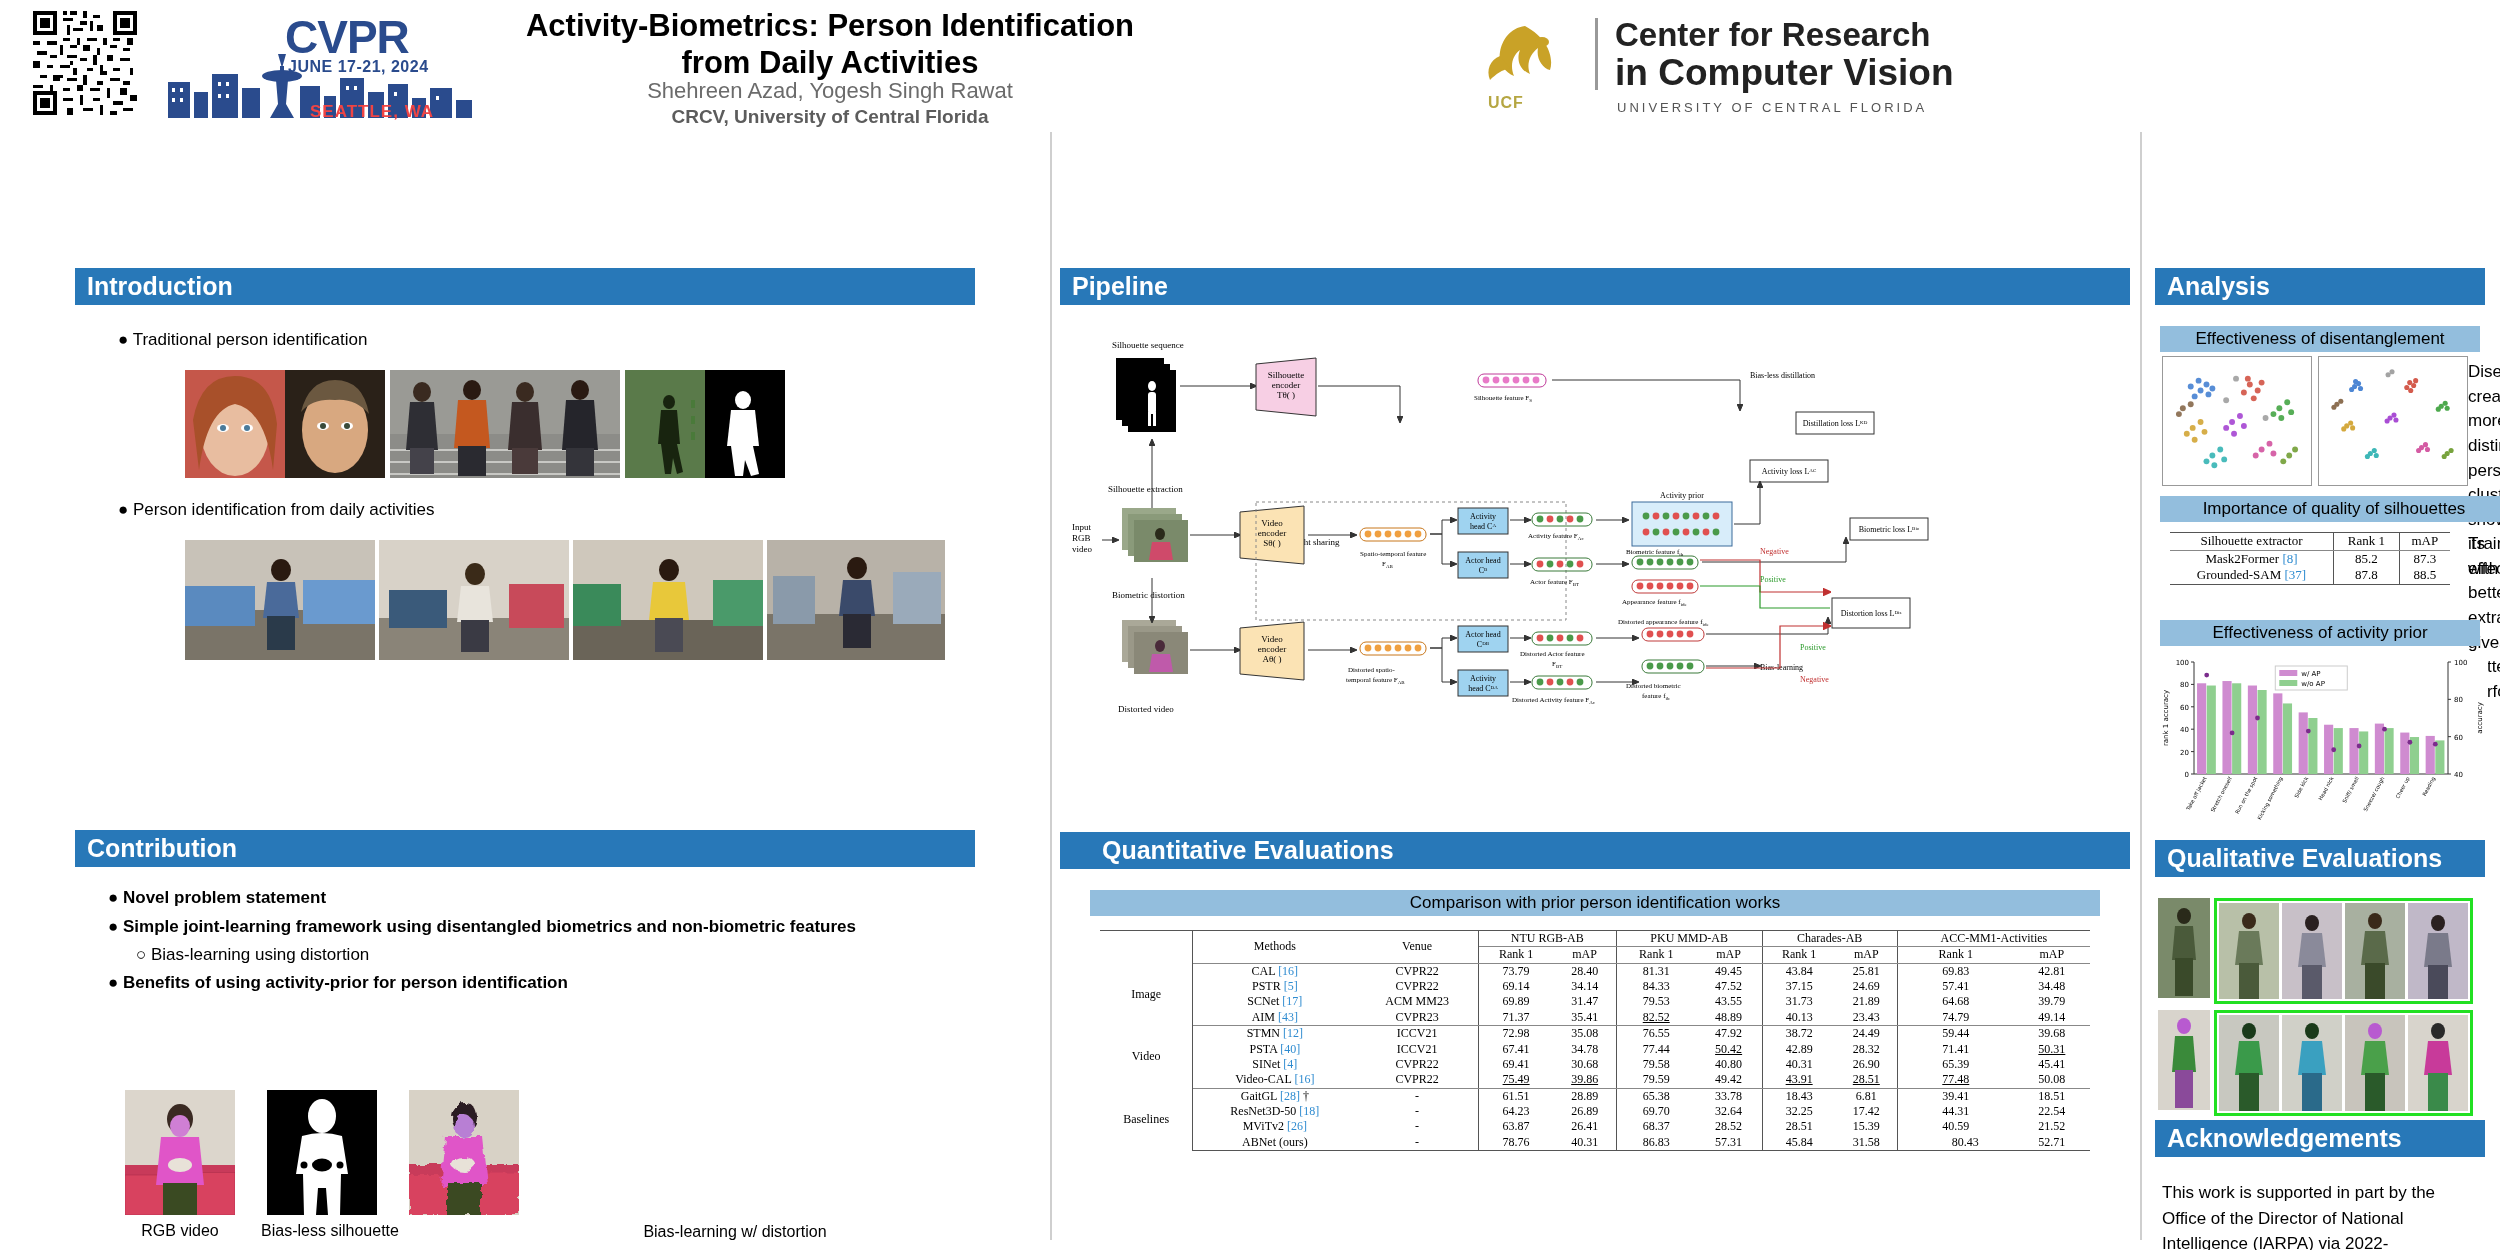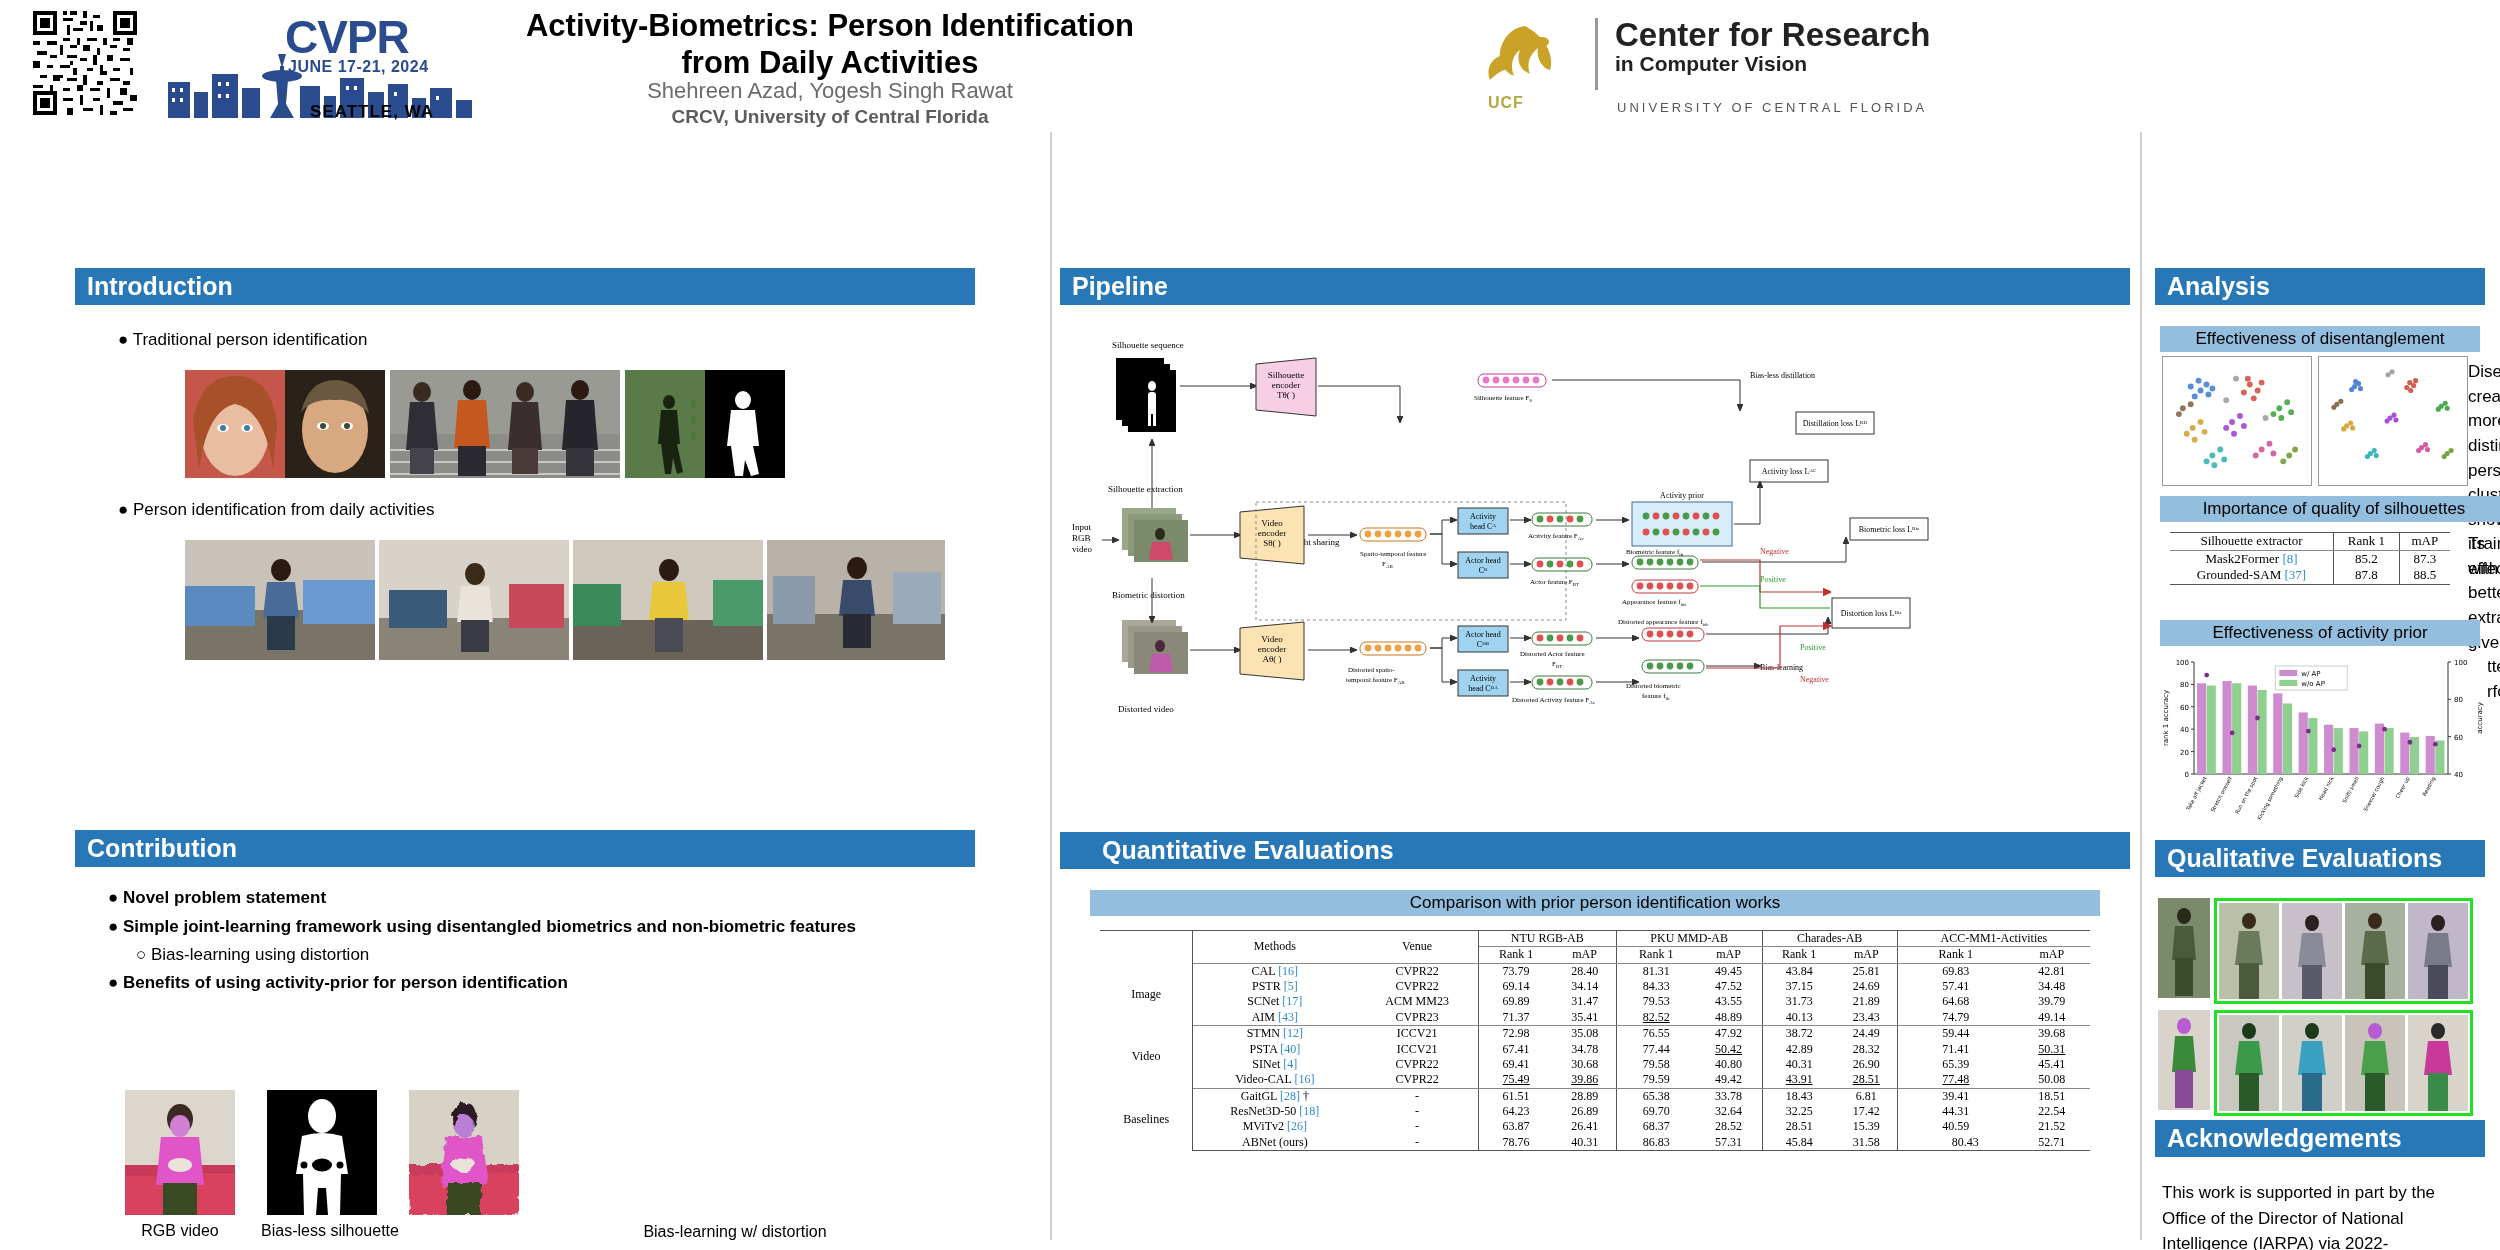--- a/index.html
+++ b/index.html
@@ -9,37 +9,37 @@
 
   
   .hdr { position:absolute; left:0; top:0; width:2500px; height:130px; }
   .qr { position:absolute; left:30px; top:8px; width:110px; height:110px; }
   .cvpr-logo { position:absolute; left:160px; top:6px; width:320px; height:118px; }
   .cvpr-word { position:absolute; left:125px; top:4px; font-weight:bold; font-size:46px;
     color:#2a4b8d; letter-spacing:-1px; font-family:"Liberation Sans",sans-serif; }
   .cvpr-date { position:absolute; left:128px; top:52px; font-weight:bold; font-size:16px;
     color:#2a4b8d; letter-spacing:0.5px; }
   .cvpr-city { position:absolute; left:150px; top:96px; font-weight:bold; font-size:17px;
-    color:#000000; letter-spacing:1px; }
+    color:#ef4444; letter-spacing:1px; }
   .skyline { position:absolute; left:0; bottom:6px; width:320px; height:66px; }
 
   .title { position:absolute; left:500px; top:8px; width:660px; text-align:center;
     font-size:31px; font-weight:bold; line-height:1.18; color:#000; }
   .authors { position:absolute; left:500px; top:78px; width:660px; text-align:center;
     font-size:22px; color:#6b6b6b; }
   .affil { position:absolute; left:500px; top:106px; width:660px; text-align:center;
     font-size:19px; font-weight:bold; color:#5c5c5c; }
 
   .ucf { position:absolute; left:1480px; top:14px; width:1000px; height:105px; }
   .ucf-seal { position:absolute; left:0; top:8px; width:90px; height:68px; }
   .ucf-word { position:absolute; left:8px; top:80px; font-size:16px; font-weight:bold;
     color:#b5a642; letter-spacing:1px; }
   .ucf-div { position:absolute; left:115px; top:4px; width:3px; height:72px; background:#999; }
   .ucf-t1 { position:absolute; left:135px; top:2px; font-size:33px; font-weight:bold; color:#222; }
-  .ucf-t2 { position:absolute; left:135px; top:38px; font-size:21px; font-weight:bold; color:#222; }
+  .ucf-t2 { position:absolute; left:135px; top:38px; font-size:37px; font-weight:bold; color:#222; }
   .ucf-sub { position:absolute; left:137px; top:86px; font-size:13px; color:#555; letter-spacing:3px; }
 
   
   .sec { position:absolute; background:#2878b8; color:#fff; font-weight:bold;
     font-size:25px; padding:4px 12px; }
   .subbar { position:absolute; background:#93bedd; color:#000; font-size:17px;
     text-align:center; padding:3px 0; }
 
   .col-rule { position:absolute; width:2px; background:#cfcfcf; }
 

